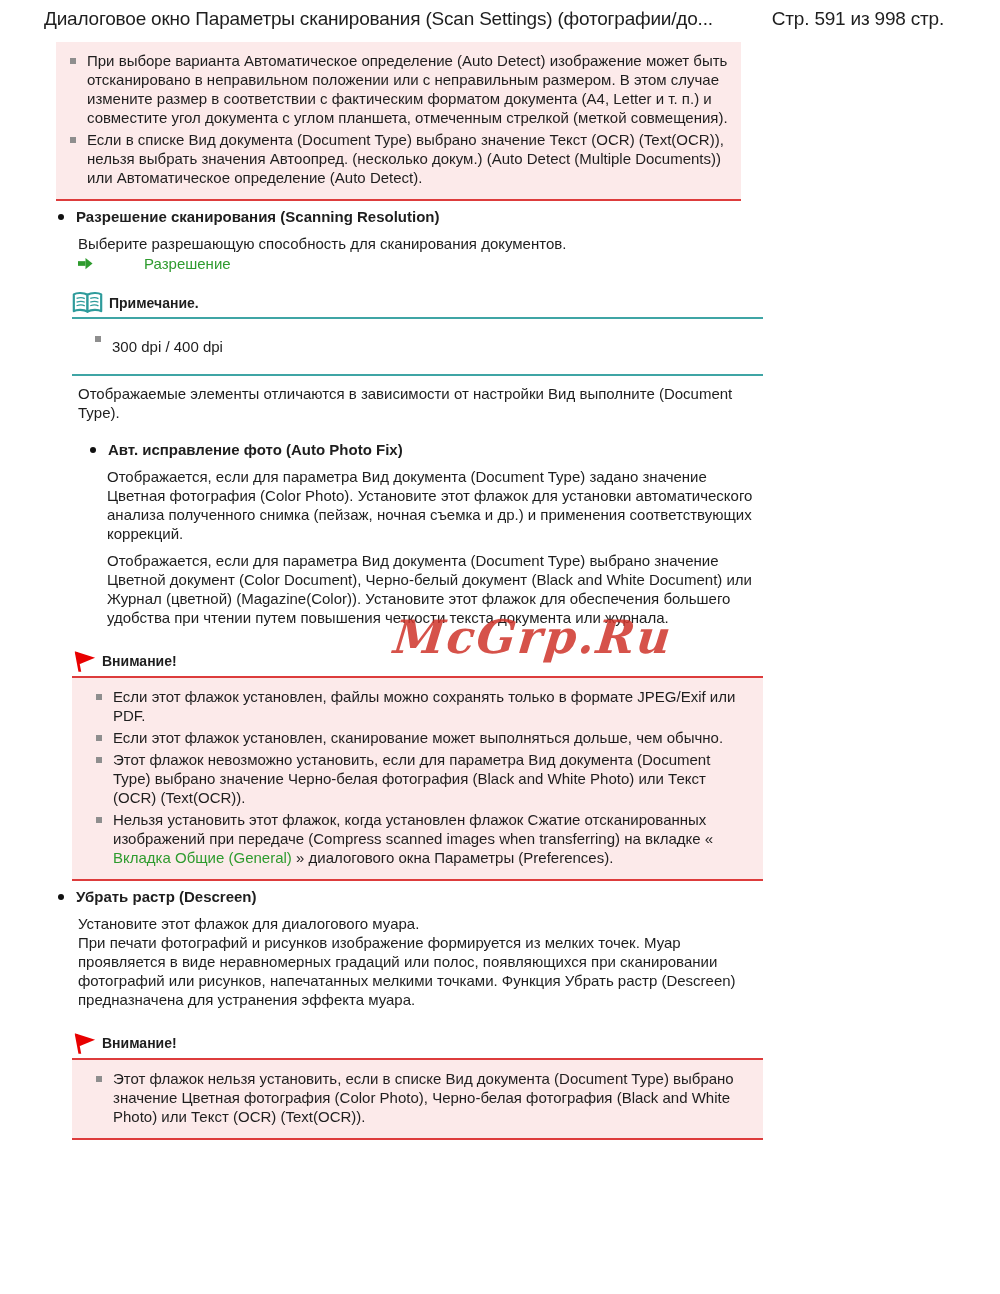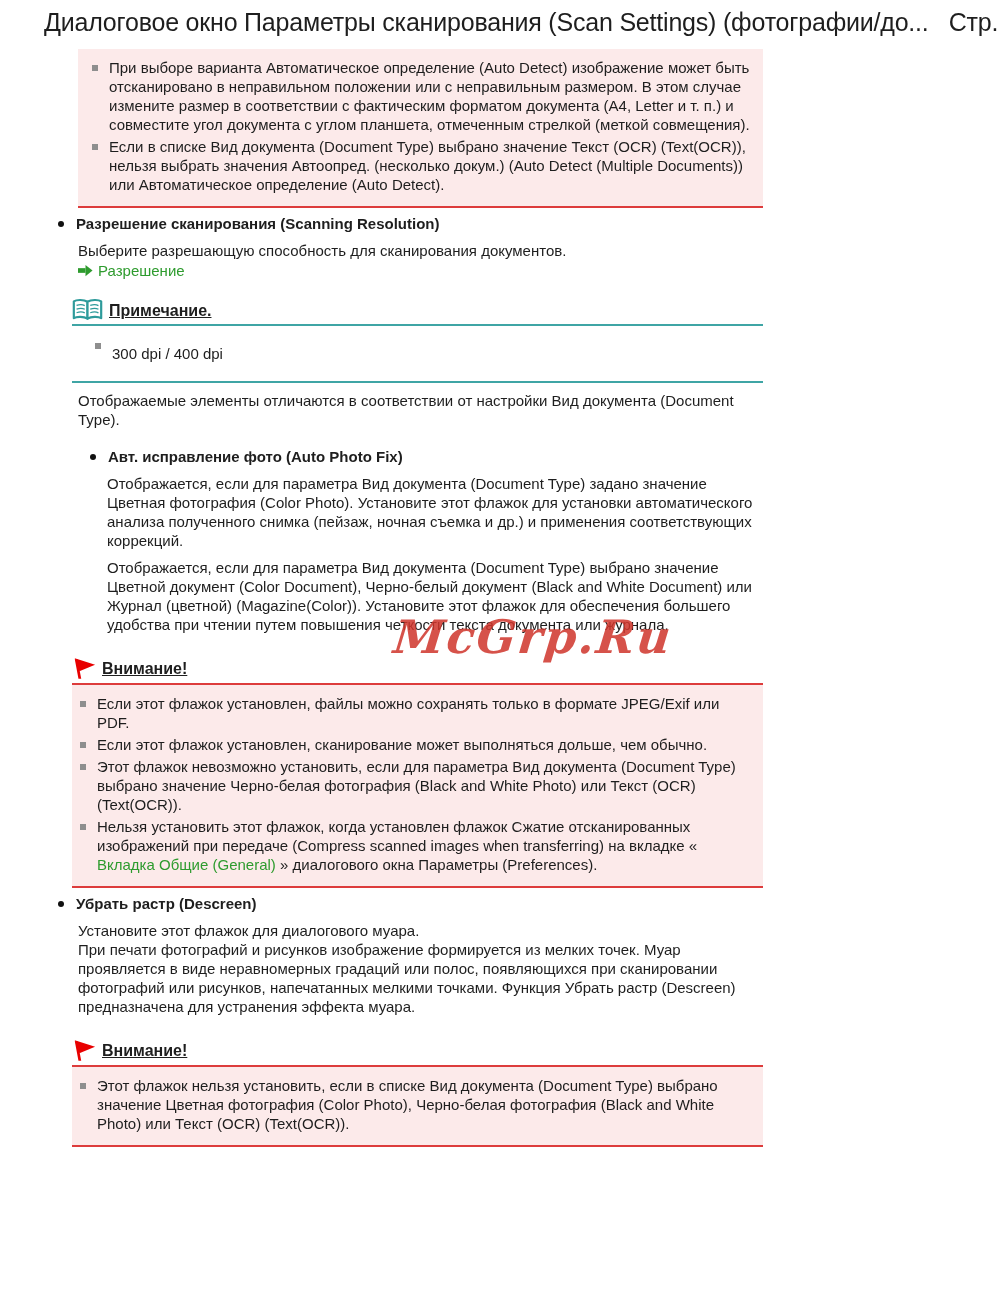--- a/index.html
+++ b/index.html
@@ -1,58 +1,58 @@
 <!DOCTYPE html>
 <html><head>
 <meta charset="utf-8">
 <style>
   * { box-sizing: border-box; }
   html,body { margin:0; padding:0; background:#ffffff; }
   body { width:1000px; font-family:"Liberation Sans","DejaVu Sans",sans-serif; color:#1e1e1e; }
   .page { position:relative; width:1000px; min-height:1294px; overflow:hidden; }
 
   
-  .hdr { display:flex; justify-content:space-between; align-items:center; padding:8px 40px 0 44px; font-size:25px; letter-spacing:-0.2px; }
+  .hdr { display:flex; justify-content:space-between; align-items:center; padding:8px 56px 0 44px; font-size:19px; letter-spacing:-0.2px; }
   .hdr-title { white-space:nowrap; }
   .hdr-pages { white-space:nowrap; padding-left:20px; }
 
   .content { padding-left:56px; width:780px; font-size:15px; line-height:19px; }
 
   
-  .pinkbox { background:#FCEAEA; border-bottom:2px solid #DD3C3C; margin-left:22px; width:685px; padding:6px 12px 9px 14px; }
+  .pinkbox { background:#FCEAEA; border-bottom:2px solid #DD3C3C; width:685px; padding:6px 12px 9px 14px; }
   .pb-item { display:flex; margin:3px 0; }
   .sq { flex:0 0 auto; width:6px; height:6px; background:#8E8E8E; margin:7px 11px 0 0; }
   .pb-text { flex:1 1 auto; }
 
   
   .sec-head { display:flex; margin:6px 0 0 2px; font-weight:bold; }
   .dot { flex:0 0 auto; width:6px; height:6px; border-radius:50%; background:#111; margin:7px 12px 0 0; }
   .sec-title { flex:1 1 auto; max-width:668px; }
   .sec-body { margin:8px 0 0 22px; max-width:666px; }
 
   
   .sub { margin-left:32px; }
   .sub .sec-head { margin-top:18px; }
   .sub .sec-body { margin-left:19px; max-width:648px; }
 
   
-  .linkline { margin:1px 0 0 22px; display:flex; align-items:center; }
+  .linkline { margin:1px 0 0 22px; display:flex; align-items:center;gap:46px; }
   .arrow-ic { flex:0 0 auto; margin-right:5px; display:inline-flex; }
   .green-link { color:#2E9B2E; text-decoration:none; cursor:pointer; }
 
   
   .iblock { margin:18px 0 0 16px; width:691px; }
   .iblock-head { display:flex; align-items:center; margin-bottom:2px; }
   .iblock-head .ic { flex:0 0 auto; margin-right:6px; display:inline-flex; }
-  .iblock-title { font-weight:bold; font-size:16px;text-decoration:underline; }
+  .iblock-title { font-weight:bold; font-size:14px; }
   .noterule { border:none; border-top:2px solid #3FA5A5; margin:2px 0 0 0; }
   .note-body { padding:8px 10px 10px 23px; }
   .note-body .pb-item { margin:2px 0; }
   .note-rule-bottom { border:none; border-top:2px solid #3FA5A5; margin:6px 0 0 0; }
-  .iblock .pinkbox { margin-left:0; width:691px; padding-left:8px; }
+  .iblock .pinkbox { margin-left:0; width:691px; padding-left:24px; }
   .att-rule { border:none; border-top:2px solid #DD3C3C; margin:2px 0 0 0; }
 
   .vals { margin-top:8px; }
 
   
   .watermark { position:absolute; left:394px; top:610px; font-family:"DejaVu Serif","Liberation Serif",serif; font-style:italic; font-weight:bold; font-size:46px; color:#D0352B; opacity:0.85; letter-spacing:2px; transform:skewX(-6deg); z-index:5; pointer-events:none; }
 </style>
 </head>
 <body>
 
@@ -121,21 +121,21 @@
           <span class="sq"></span>
           <span class="pb-text">
             <span class="vals" style="display:block;">300 dpi / 400 dpi</span>
           </span>
         </div>
       </div>
       <hr class="note-rule-bottom">
     </div>
 
     <section>
-      <div class="sec-body">Отображаемые элементы отличаются в соответствии от настройки Вид документа (Document Type).</div>
+      <div class="sec-body">Отображаемые элементы отличаются в зависимости от настройки Вид выполните (Document Type).</div>
 
       <div class="sub">
         <div class="sec-head">
           <span class="dot"></span>
           <span class="sec-title">Авт. исправление фото (Auto Photo Fix)</span>
         </div>
         <div class="sec-body">Отображается, если для параметра Вид документа (Document Type) задано значение Цветная фотография (Color Photo). Установите этот флажок для установки автоматического анализа полученного снимка (пейзаж, ночная съемка и др.) и применения соответствующих коррекций.</div>
       </div>
 
       <div class="sub">

